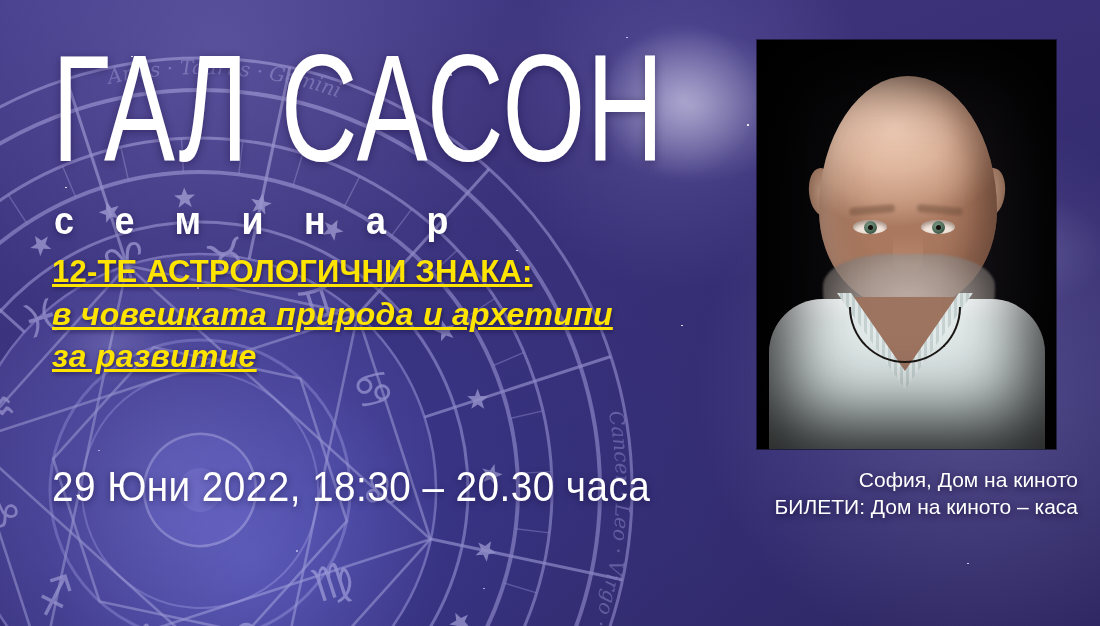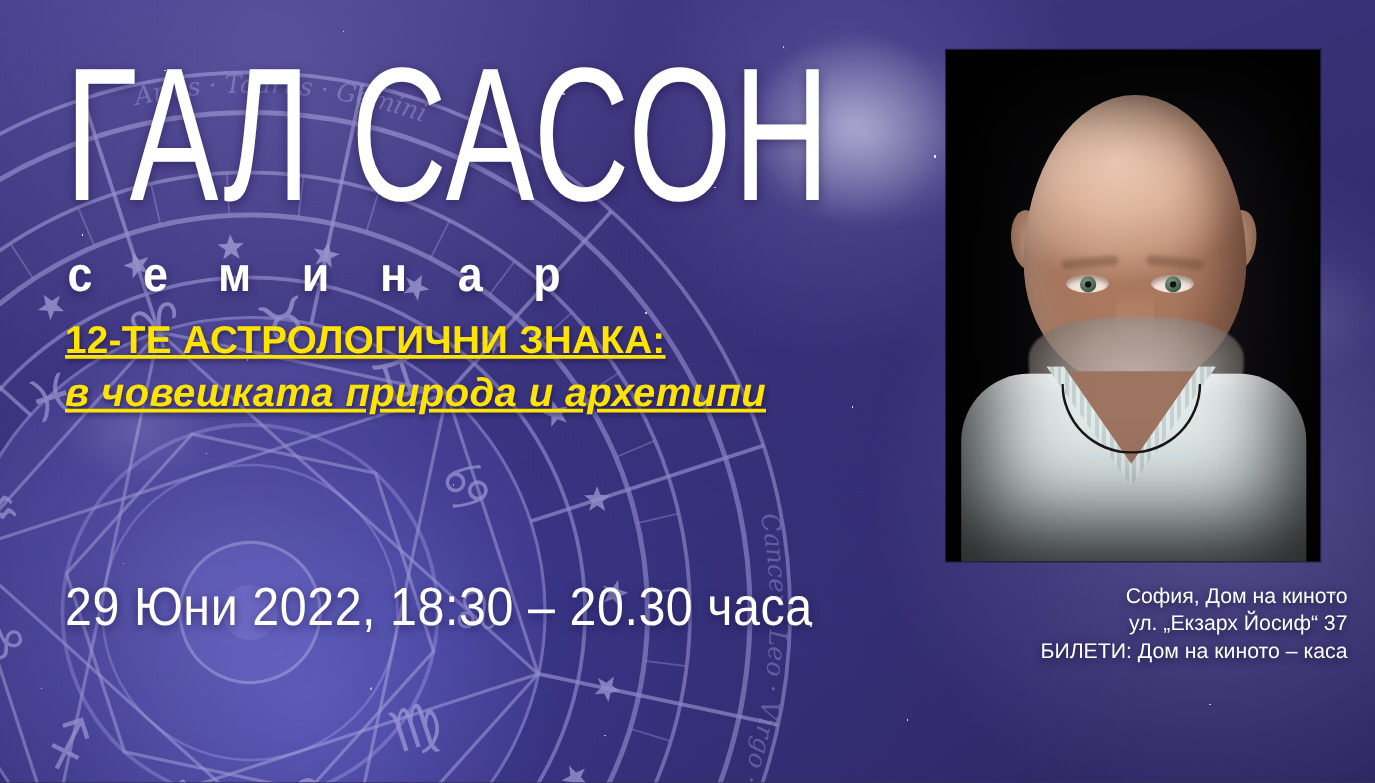--- a/index.html
+++ b/index.html
@@ -223,21 +223,21 @@
     position:absolute;left:52px;top:462px;
     font-size:43px;font-weight:400;color:#ffffff;
     letter-spacing:.5px;white-space:nowrap;
     transform:scaleX(.90);transform-origin:left top;
     text-shadow:0 2px 8px rgba(20,12,60,.55);
   }
   .venue{
     position:absolute;right:22px;top:466px;
     text-align:right;
     color:#ffffff;
-    font-size:17px;
+    font-size:21px;
     line-height:1.30;
     font-weight:400;
     text-shadow:0 2px 7px rgba(15,10,50,.75);
   }
   .venue .v-line{display:block;white-space:nowrap;}
 </style>
 </head>
 <body>
 
 <div class="poster">
@@ -558,23 +558,23 @@
     <div class="pt-vig"></div>
   </div>
 
   <div class="headline">ГАЛ САСОН</div>
 
   <div class="kicker">семинар</div>
 
   <div class="subtitle">
     <span class="st-line st-head">12-ТЕ АСТРОЛОГИЧНИ ЗНАКА:</span>
     <span class="st-line st-body">в човешката природа и архетипи</span>
+    <span class="st-line st-body">за развитие</span>
   </div>
 
   <div class="datetime">29 Юни 2022, 18:30 – 20.30 часа</div>
 
   <div class="venue">
     <span class="v-line">София, Дом на киното</span>
-    <span class="v-line">ул. „Екзарх Йосиф“ 37</span>
     <span class="v-line">БИЛЕТИ: Дом на киното – каса</span>
   </div>
 
 </div>
 
 </body></html>

